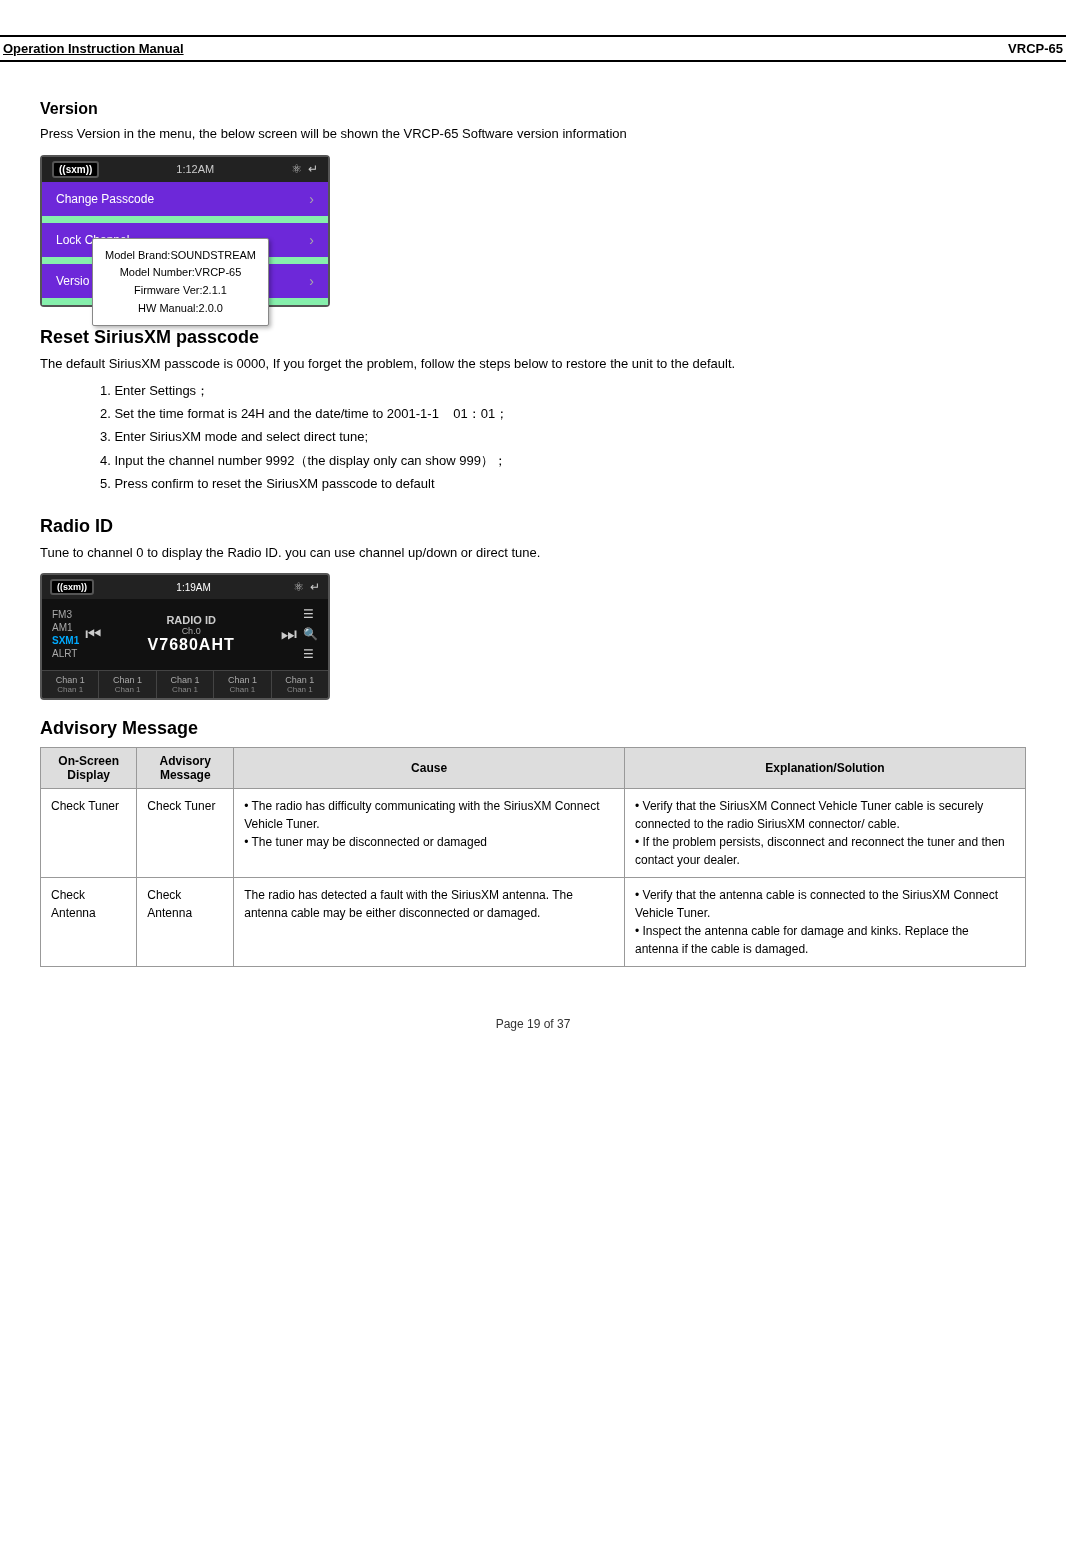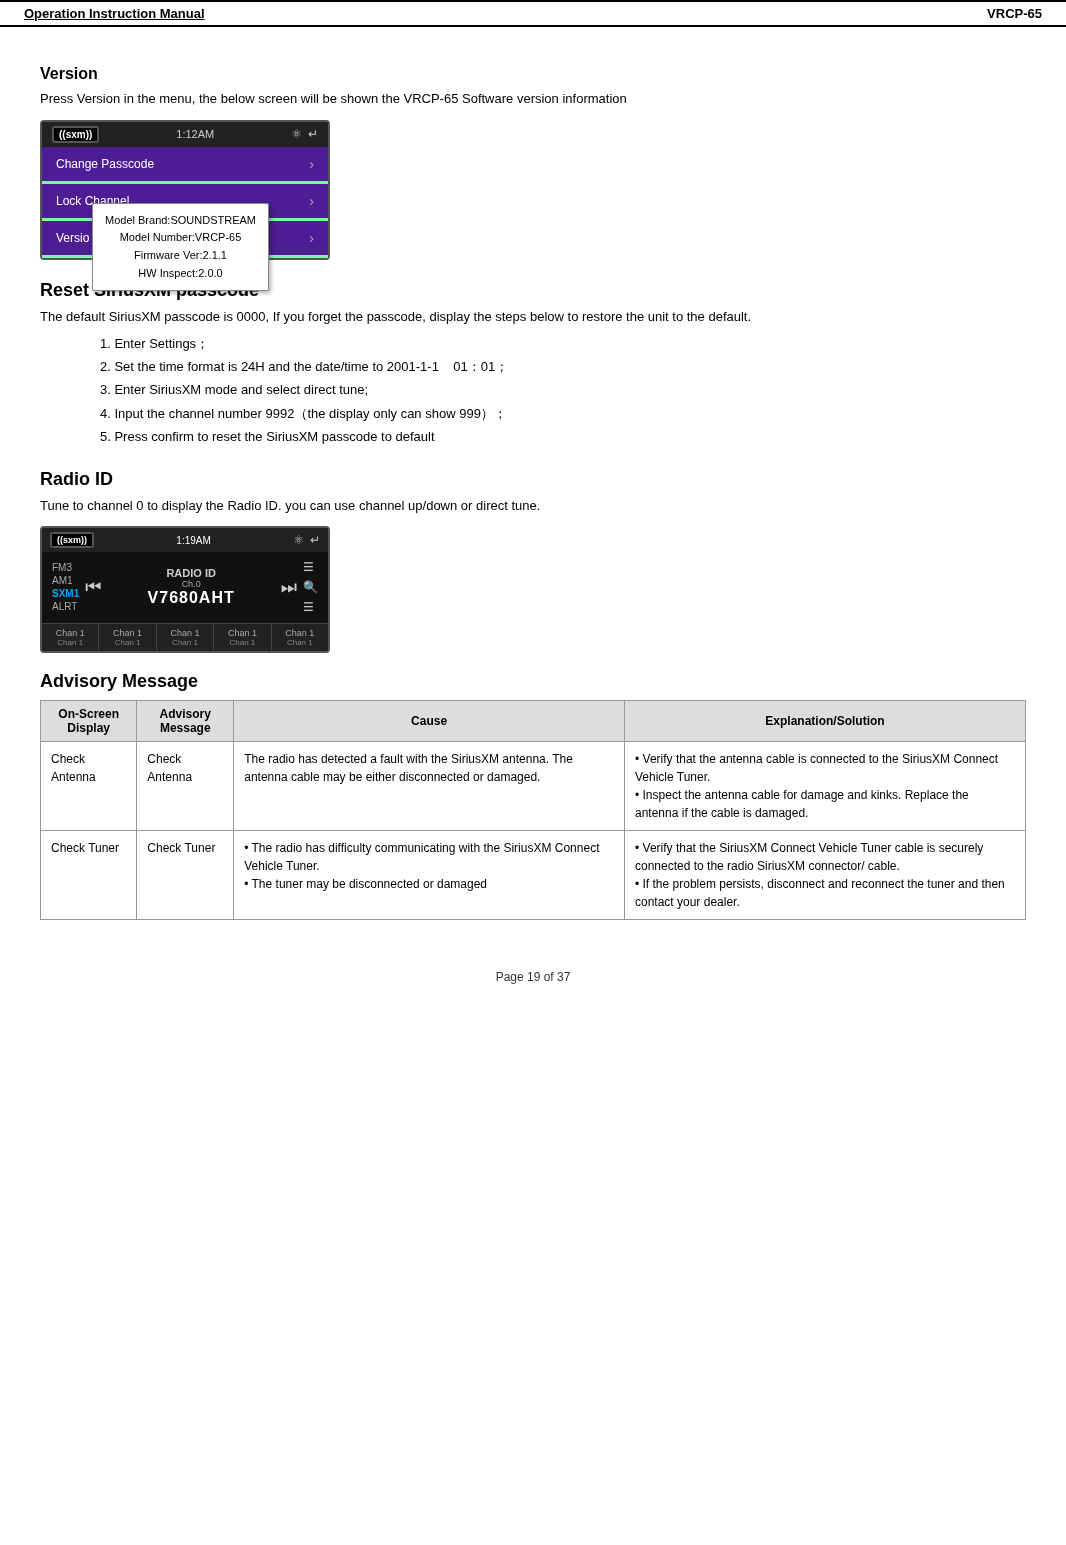--- a/index.html
+++ b/index.html
@@ -13,22 +13,23 @@
       padding: 0;
     }
 
     
     .page-header {
       display: flex;
       justify-content: space-between;
       align-items: center;
       border-bottom: 2px solid #000;
       border-top: 2px solid #000;
-      padding: 4px 24px;
+      padding: 4px 3px;
       margin-bottom: 10px;
+      margin-top: 35px;
     }
     .page-header .manual-title {
       font-weight: bold;
       font-size: 13px;
       text-decoration: underline;
     }
     .page-header .model-title {
       font-weight: bold;
       font-size: 13px;
     }
@@ -113,24 +114,24 @@
       font-size: 10px;
     }
     .sxm-time { color: #ccc; font-size: 11px; }
     .sxm-icons { display: flex; gap: 6px; color: #ccc; font-size: 12px; }
 
     .sxm-menu-item {
       display: flex;
       justify-content: space-between;
       align-items: center;
       padding: 9px 14px;
-      border-bottom: 3px solid #86efac;
+      border-bottom: 7px solid #86efac;
       color: #fff;
       font-size: 12px;
-      background: #4c1d95;
+      background: #6d28d9;
     }
     .sxm-menu-item:last-child { border-bottom: none; }
     .sxm-arrow { color: #aaa; font-size: 14px; }
 
     
     .sxm-tooltip {
       position: absolute;
       left: 50px;
       top: 81px;
       background: #fff;
@@ -287,28 +288,28 @@
       </div>
       <div class="sxm-menu-item">
         <span>Versio</span>
         <span class="sxm-arrow">›</span>
       </div>
 
       <div class="sxm-tooltip">
         <div>Model Brand:SOUNDSTREAM</div>
         <div>Model Number:VRCP-65</div>
         <div>Firmware Ver:2.1.1</div>
-        <div>HW Inspect:2.0.0</div>
+        <div>HW Manual:2.0.0</div>
       </div>
     </div>
   </div>
 
   <div style="margin-top:20px;">
     <div class="section-heading-large">Reset SiriusXM passcode</div>
-    <p class="body-text">The default SiriusXM passcode is 0000, If you forget the passcode, display the steps below to restore the unit to the default.</p>
+    <p class="body-text">The default SiriusXM passcode is 0000, If you forget the problem, follow the steps below to restore the unit to the default.</p>
     <ol class="steps-list">
       <li>1.  Enter Settings；</li>
       <li>2.  Set the time format is 24H and the date/time to 2001-1-1&nbsp;&nbsp;&nbsp; 01：01；</li>
       <li>3.  Enter SiriusXM mode and select direct tune;</li>
       <li>4.  Input the channel number 9992（the display only can show 999）；</li>
       <li>5.  Press confirm to reset the SiriusXM passcode to default</li>
     </ol>
   </div>
 
   <div style="margin-top:20px;">
@@ -381,31 +382,31 @@
       <thead>
         <tr>
           <th>On-Screen Display</th>
           <th>Advisory Message</th>
           <th>Cause</th>
           <th>Explanation/Solution</th>
         </tr>
       </thead>
       <tbody>
         <tr>
+          <td>Check Tuner</td>
+          <td>Check Tuner</td>
+          <td>• The radio has difficulty communicating with the SiriusXM Connect Vehicle Tuner.<br>• The tuner may be disconnected or damaged</td>
+          <td>• Verify that the SiriusXM Connect Vehicle Tuner cable is securely connected to the radio SiriusXM connector/ cable.<br>• If the problem persists, disconnect and reconnect the tuner and then contact your dealer.</td>
+        </tr>
+        <tr>
           <td>Check Antenna</td>
           <td>Check Antenna</td>
           <td>The radio has detected a fault with the SiriusXM antenna. The antenna cable may be either disconnected or damaged.</td>
           <td>• Verify that the antenna cable is connected to the SiriusXM Connect Vehicle Tuner.<br>• Inspect the antenna cable for damage and kinks. Replace the antenna if the cable is damaged.</td>
         </tr>
-        <tr>
-          <td>Check Tuner</td>
-          <td>Check Tuner</td>
-          <td>• The radio has difficulty communicating with the SiriusXM Connect Vehicle Tuner.<br>• The tuner may be disconnected or damaged</td>
-          <td>• Verify that the SiriusXM Connect Vehicle Tuner cable is securely connected to the radio SiriusXM connector/ cable.<br>• If the problem persists, disconnect and reconnect the tuner and then contact your dealer.</td>
-        </tr>
       </tbody>
     </table>
   </div>
 
 </div>
 
 <div class="page-footer">
   <span>Page 19 of 37</span>
 </div>
 

